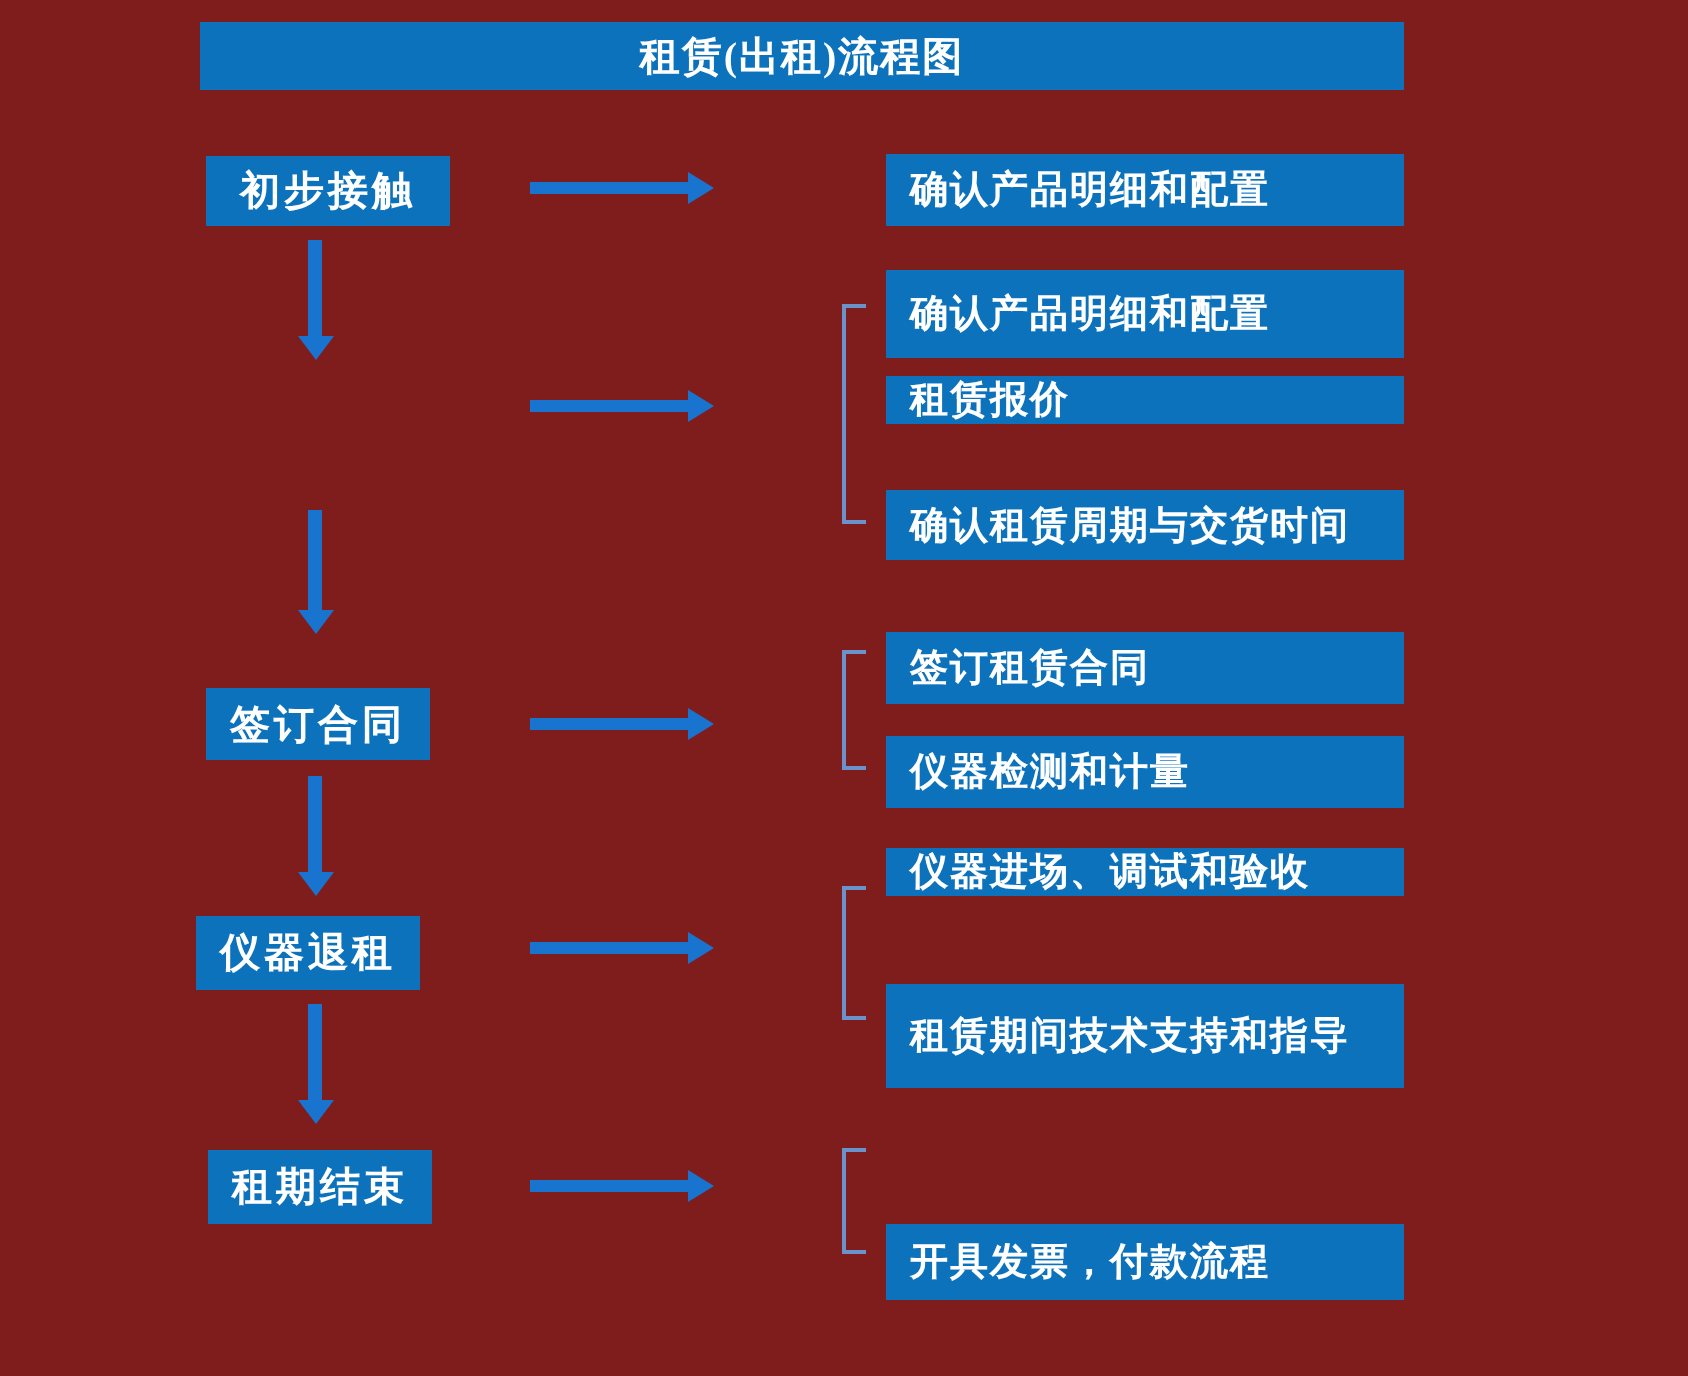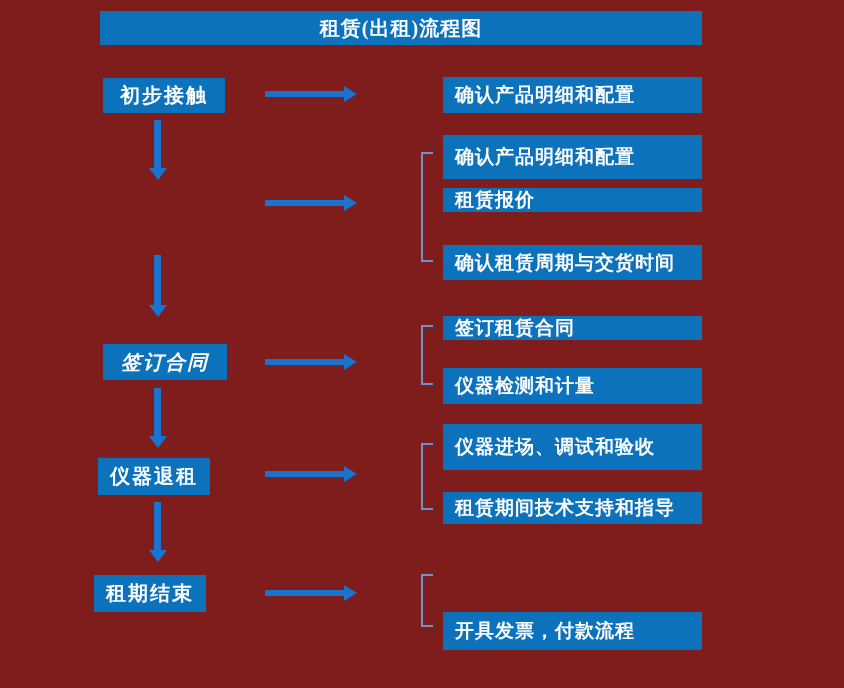--- a/index.html
+++ b/index.html
@@ -90,32 +90,32 @@
   }
 </style>
 </head>
 <body>
 
 <div class="canvas">
 
   <div class="title-bar">租赁(出租)流程图</div>
 
   <div class="step-box" style="left:103px; top:78px;  width:122px; height:35px;">初步接触</div>
-  <div class="step-box" style="left:103px; top:344px; width:124px; height:36px;font-style:italic;">签订合同</div>
+  <div class="step-box" style="left:103px; top:344px; width:112px; height:36px;">签订合同</div>
   <div class="step-box" style="left:98px;  top:458px; width:112px; height:37px;">仪器退租</div>
-  <div class="step-box" style="left:94px;  top:575px; width:112px; height:37px;">租期结束</div>
+  <div class="step-box" style="left:104px;  top:575px; width:112px; height:37px;">租期结束</div>
 
   <div class="detail-box" style="top:77px;  height:36px;">确认产品明细和配置</div>
   <div class="detail-box" style="top:135px; height:44px;text-align:center;">确认产品明细和配置</div>
   <div class="detail-box" style="top:188px; height:24px;">租赁报价</div>
   <div class="detail-box" style="top:245px; height:35px;">确认租赁周期与交货时间</div>
-  <div class="detail-box" style="top:316px; height:24px;">签订租赁合同</div>
+  <div class="detail-box" style="top:316px; height:36px;">签订租赁合同</div>
   <div class="detail-box" style="top:368px; height:36px;">仪器检测和计量</div>
-  <div class="detail-box" style="top:424px; height:46px;font-family:Liberation Mono, monospace;">仪器进场、调试和验收</div>
-  <div class="detail-box" style="top:492px; height:32px;">租赁期间技术支持和指导</div>
+  <div class="detail-box" style="top:424px; height:24px;font-family:Liberation Mono, monospace;">仪器进场、调试和验收</div>
+  <div class="detail-box" style="top:492px; height:52px;">租赁期间技术支持和指导</div>
   <div class="detail-box" style="top:612px; height:38px;">开具发票，付款流程</div>
 
   <div class="h-arrow" style="top:86px;">
       <div class="shaft"></div>
       <div class="head"></div>
     </div>
   <div class="h-arrow" style="top:195px;">
       <div class="shaft"></div>
       <div class="head"></div>
     </div>

